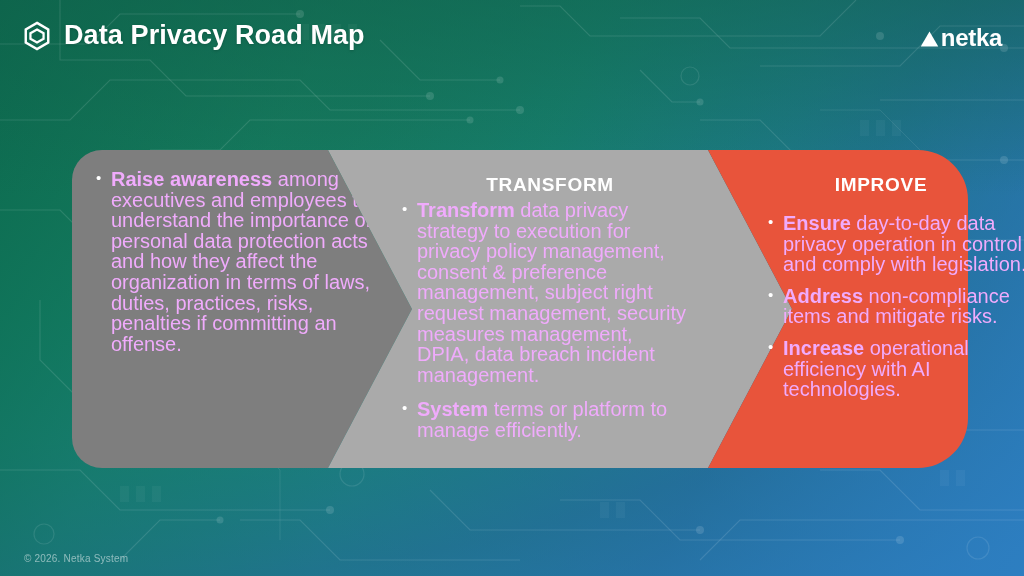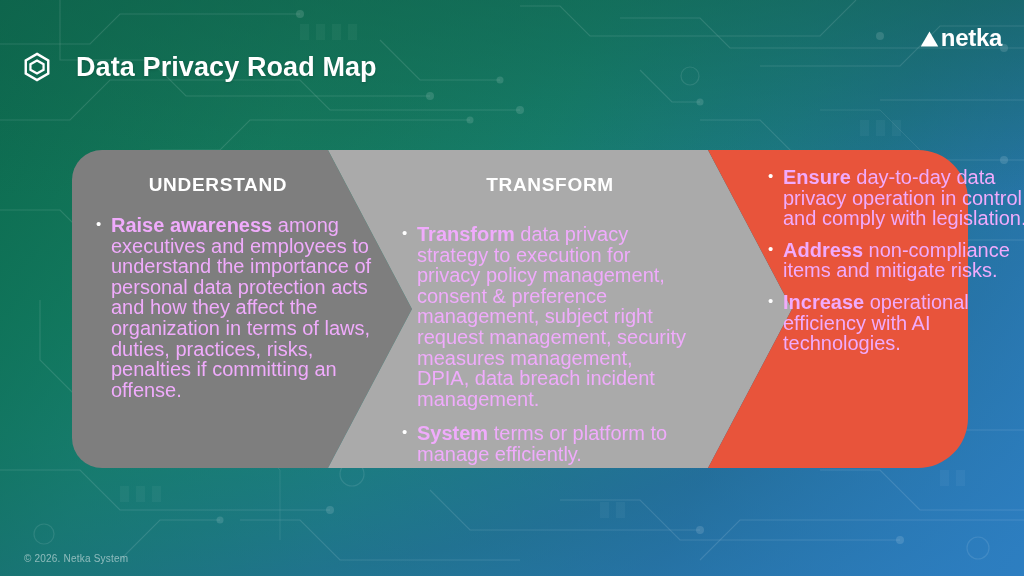--- a/index.html
+++ b/index.html
@@ -25,21 +25,21 @@
   .bg-grad-top{
     position:absolute; inset:0;
     background:linear-gradient(180deg, rgba(16,96,74,0.55) 0%, rgba(16,96,74,0.0) 34%);
   }
   .bg-circuit{ position:absolute; inset:0; opacity:0.38; }
 
   
   #header { position:absolute; left:0; top:0; width:1024px; height:90px; z-index:5; }
   .title-wrap{
     position:absolute; left:22px; top:20px;
-    display:flex; align-items:flex-start; gap:24px;margin-top:32px;
+    display:flex; align-items:center; gap:12px;
   }
   .hex-icon{ width:30px; height:30px; display:block; flex:none; }
   .page-title{
     color:#ffffff;
     font-size:27px;
     font-weight:bold;
     letter-spacing:0.1px;
     white-space:nowrap;
     text-shadow:0 1px 3px rgba(0,0,0,0.18);
   }
@@ -85,21 +85,21 @@
   
   #panel-understand{ left:0; width:340px; }
   #panel-understand .panel-content{ left:22px; width:298px; }
   #panel-understand .panel-heading{ width:248px; }
   #panel-understand .bullets{ margin-top:19px; width:280px; }
 
   
   #panel-transform{ left:256px; width:464px; }
   #panel-transform .panel-content{ left:72px; width:330px; }
   #panel-transform .panel-heading{ width:300px; }
-  #panel-transform .bullets{ margin-top:28px; width:290px; }
+  #panel-transform .bullets{ margin-top:4px; width:290px; }
 
   
   #panel-improve{ left:636px; width:260px; }
   #panel-improve .panel-content{ left:58px; width:270px; }
   #panel-improve .panel-heading{ width:230px; }
   #panel-improve .bullets{ margin-top:17px; width:272px; }
   #panel-improve .bullet{ margin-bottom:11px; }
 
   
   #footer{
@@ -213,21 +213,20 @@
 </div>
 
 <div id="roadmap">
   <div class="panels">
 
     <div class="panel" id="panel-understand">
       <svg class="panel-shape" viewBox="0 0 340 318" preserveAspectRatio="none">
         <path d="M30 0 H256 L340 159 L256 318 H30 A30 30 0 0 1 0 288 V30 A30 30 0 0 1 30 0 Z" fill="#7E7E7E"></path>
       </svg>
       <div class="panel-content">
-        <div class="panel-heading">UNDERSTAND</div>
         <ul class="bullets">
           <li class="bullet">
             <b>Raise awareness</b><span> among executives and employees to understand the importance of personal data protection acts and how they affect the organization in terms of laws, duties, practices, risks, penalties if committing an offense.</span>
           </li>
         </ul>
       </div>
     </div>
 
     <div class="panel" id="panel-transform">
       <svg class="panel-shape" viewBox="0 0 464 318" preserveAspectRatio="none">
@@ -244,20 +243,21 @@
           </li>
         </ul>
       </div>
     </div>
 
     <div class="panel" id="panel-improve">
       <svg class="panel-shape" viewBox="0 0 260 318" preserveAspectRatio="none">
         <path d="M0 0 H210 A50 50 0 0 1 260 50 V268 A50 50 0 0 1 210 318 H0 L84 159 Z" fill="#E8543B"></path>
       </svg>
       <div class="panel-content">
+        <div class="panel-heading">IMPROVE</div>
         <ul class="bullets">
           <li class="bullet">
             <b>Ensure</b><span> day-to-day data privacy operation in control and comply with legislation.</span>
           </li>
           <li class="bullet">
             <b>Address</b><span> non-compliance items and mitigate risks.</span>
           </li>
           <li class="bullet">
             <b>Increase</b><span> operational efficiency with AI technologies.</span>
           </li>

